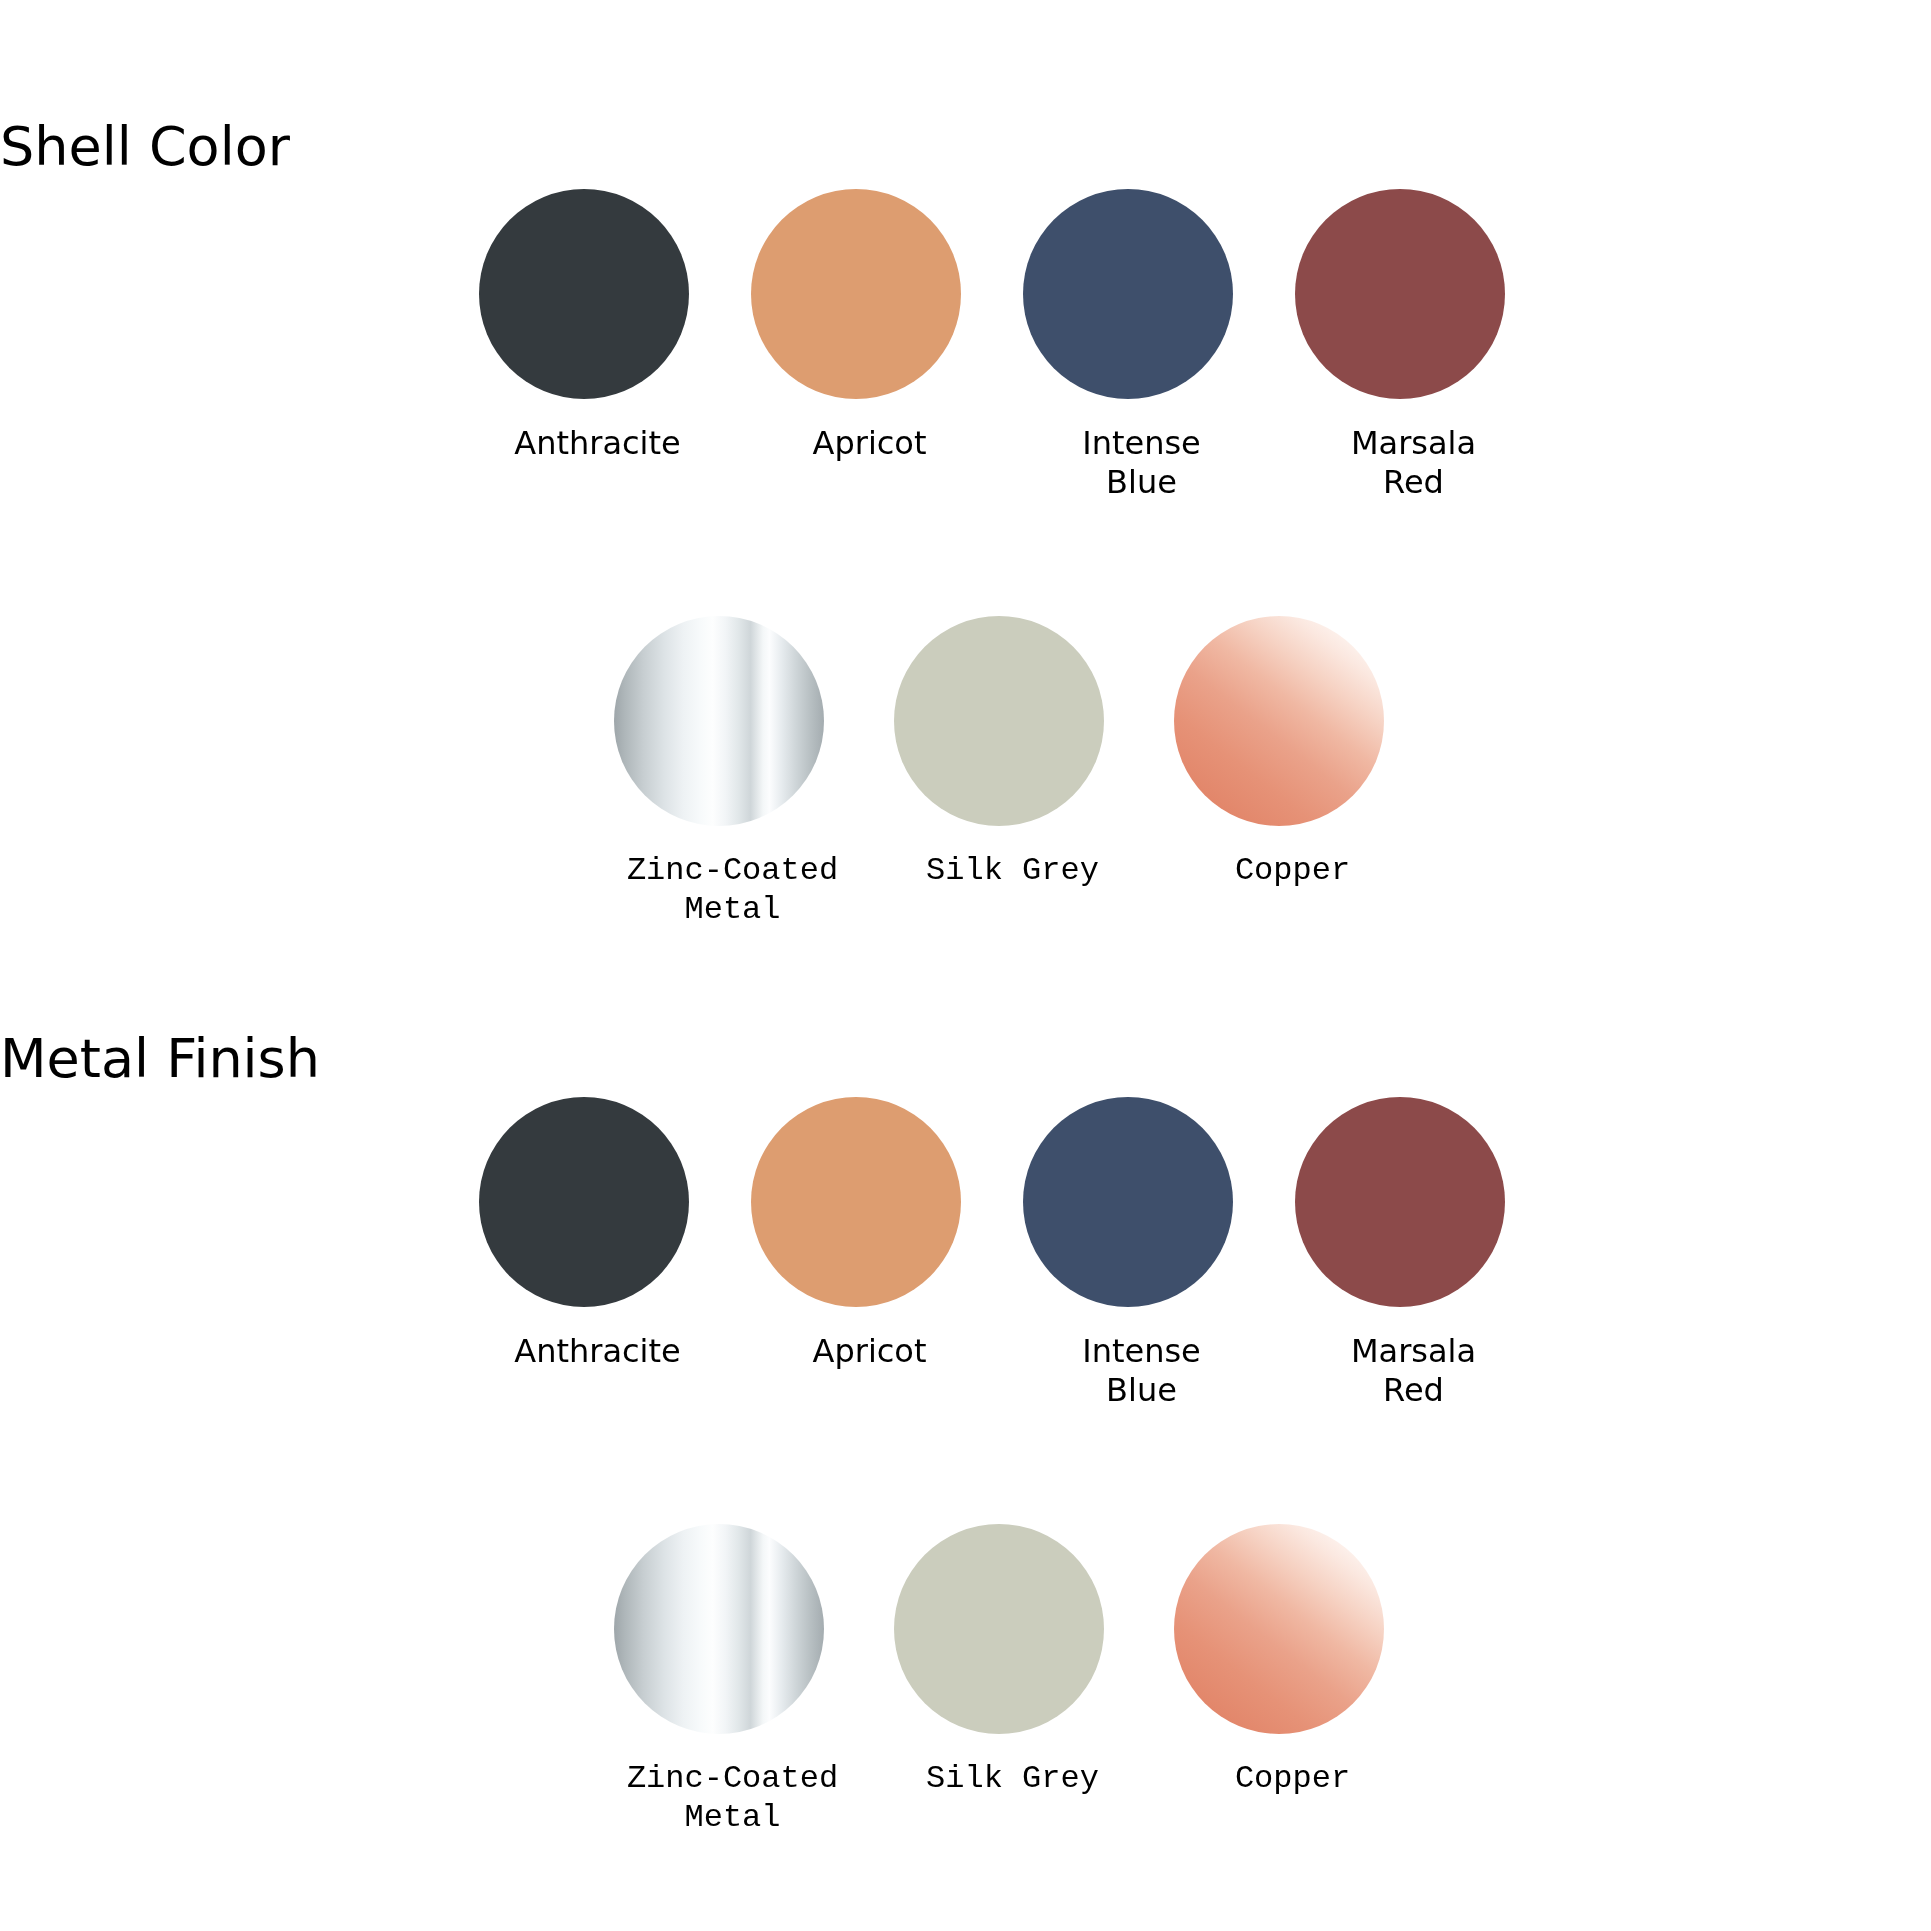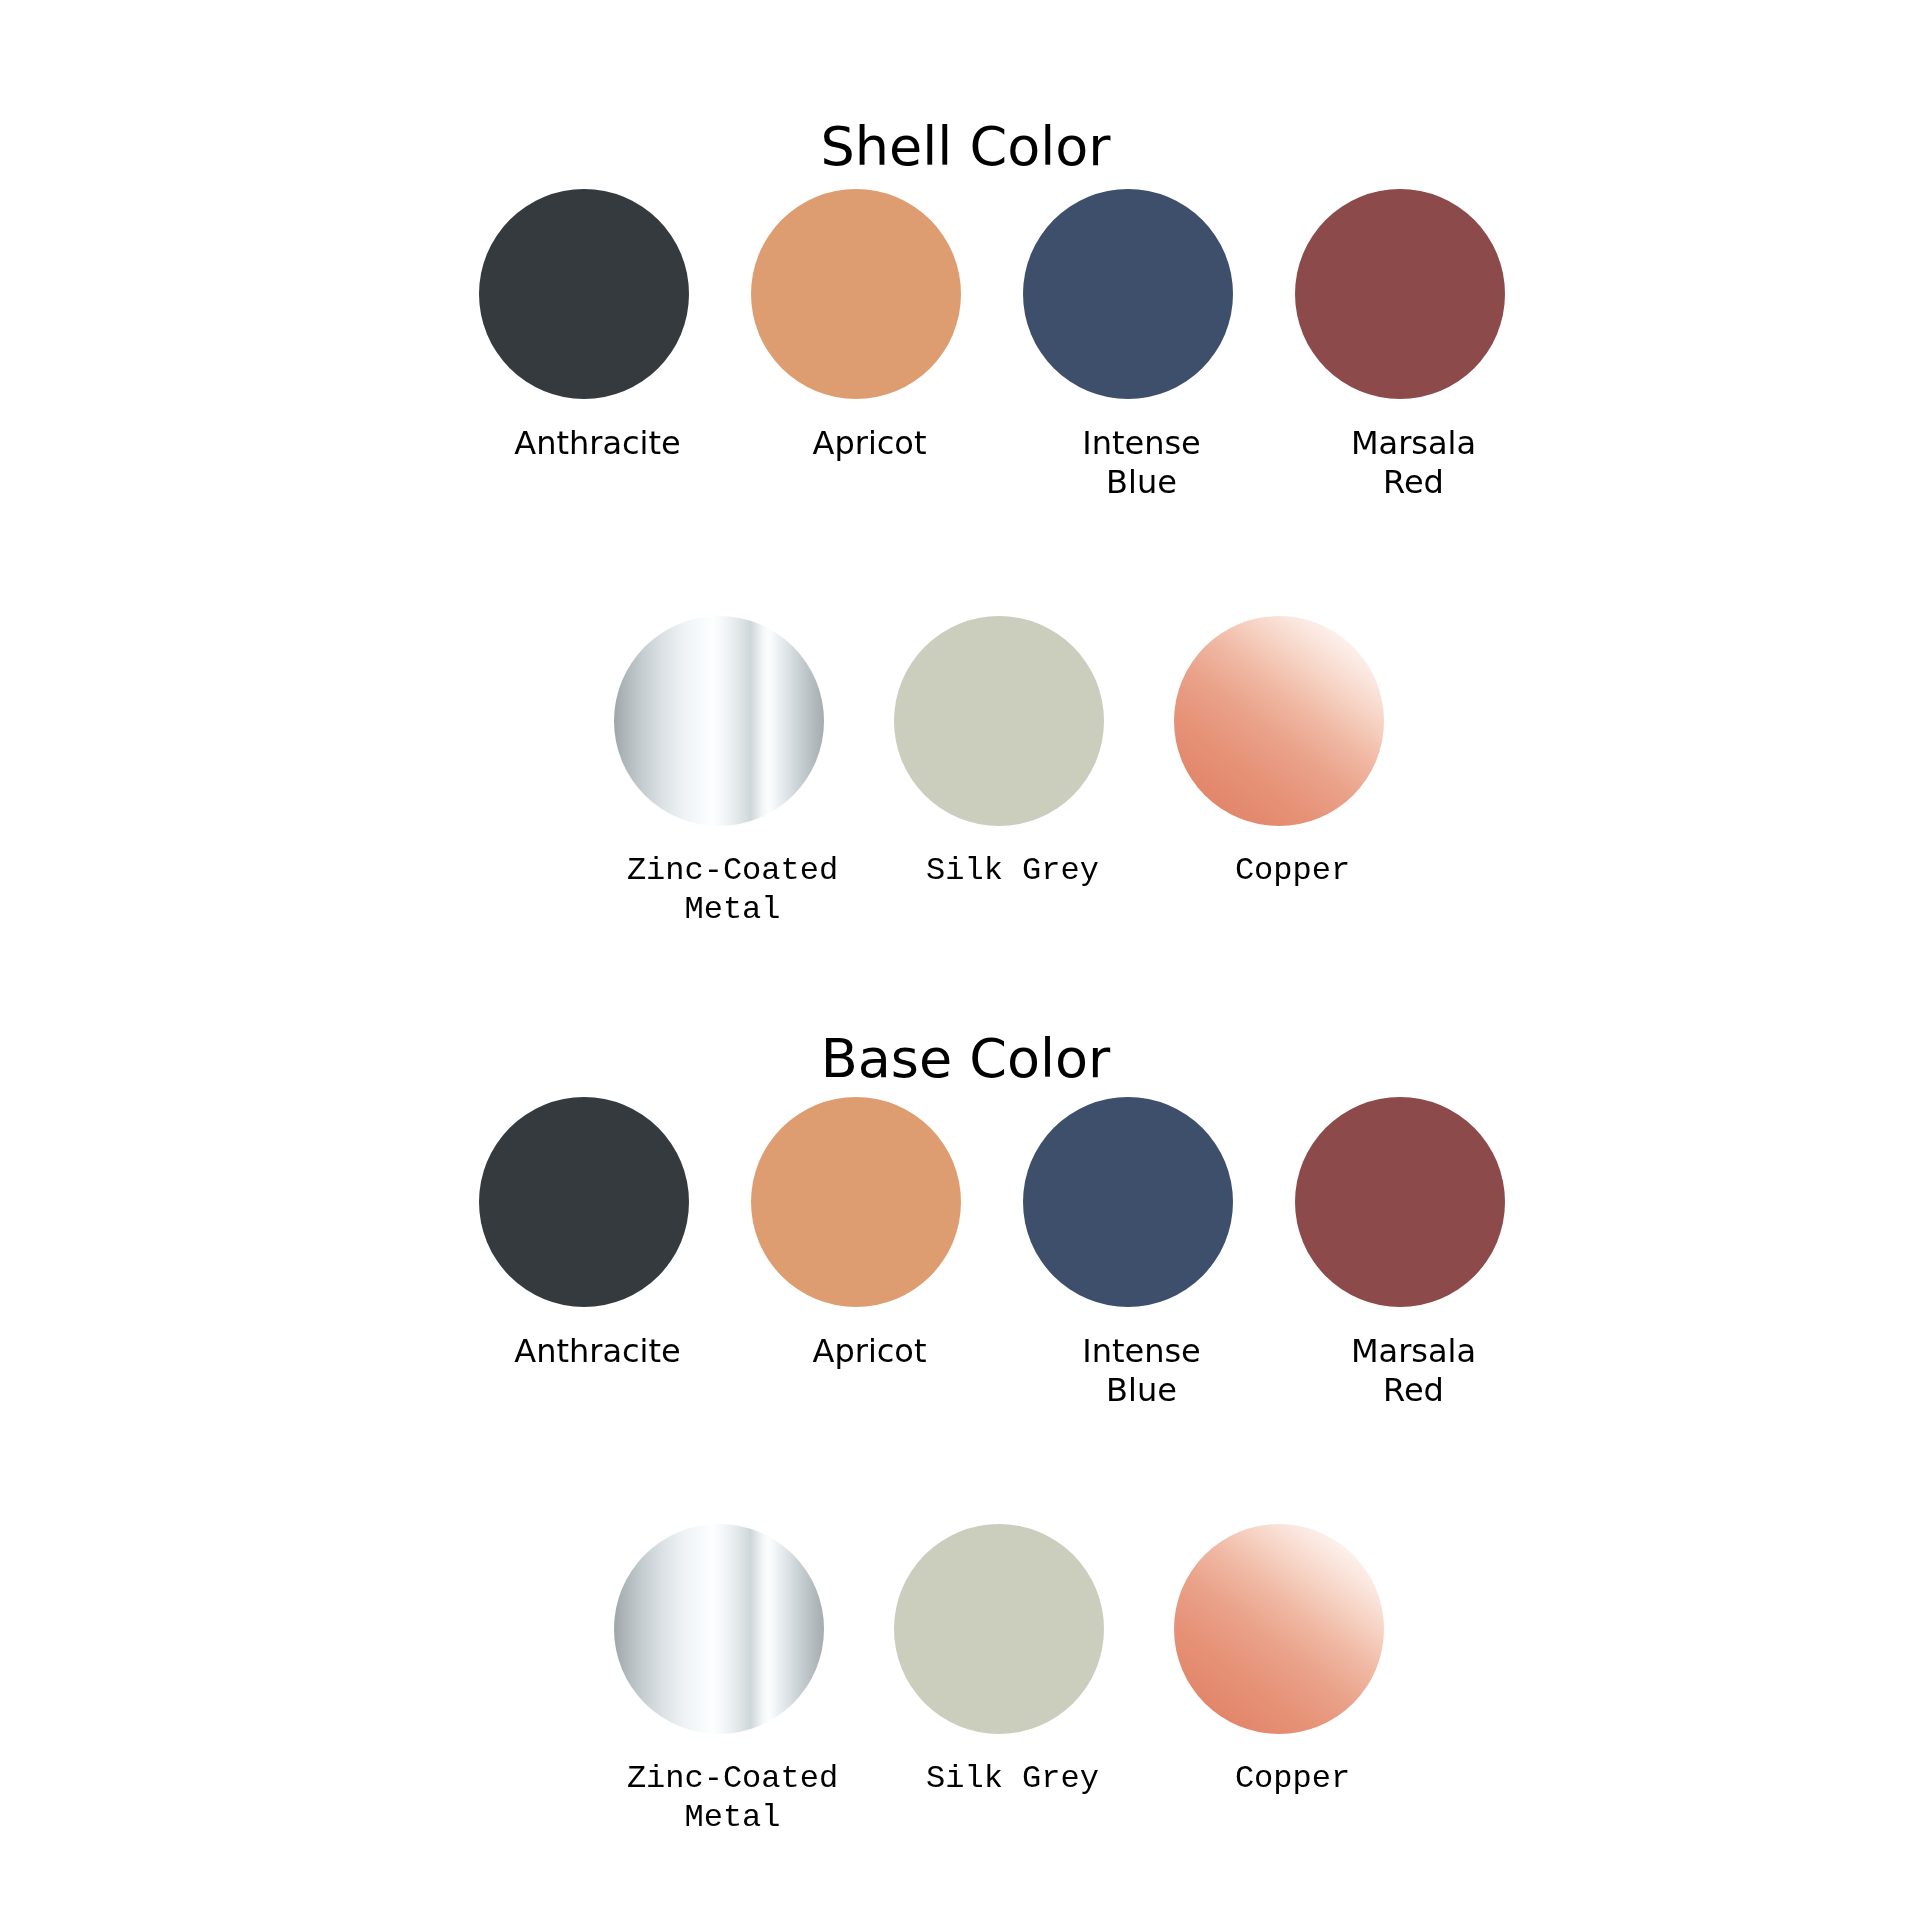--- a/index.html
+++ b/index.html
@@ -20,21 +20,21 @@
     inset: 0;
     width: 1931px;
     height: 1931px;
   }
 
   
   .section-title {
     position: absolute;
     left: 0;
     width: 1931px;
-    text-align: center;
+    text-align: left;
     font-size: 54px;
     font-weight: 400;
     line-height: 1;
     color: #000000;
     letter-spacing: 0px;
     white-space: nowrap;
   }
   #title-shell  { top: 75px; }
   #title-base   { top: 987px; }
 
@@ -160,21 +160,21 @@
       <div class="swatch-cell">
         <div class="swatch-disc sw-silk-grey"></div>
         <div class="swatch-label">Silk Grey</div>
       </div>
       <div class="swatch-cell">
         <div class="swatch-disc sw-copper"></div>
         <div class="swatch-label">Copper</div>
       </div>
     </div>
 
-  <h2 class="section-title" id="title-base">Base Color</h2>
+  <h2 class="section-title" id="title-base">Metal Finish</h2>
 
   <div class="swatch-row row-4" id="base-row-1">
       <div class="swatch-cell">
         <div class="swatch-disc sw-anthracite"></div>
         <div class="swatch-label">Anthracite</div>
       </div>
       <div class="swatch-cell">
         <div class="swatch-disc sw-apricot"></div>
         <div class="swatch-label">Apricot</div>
       </div>

